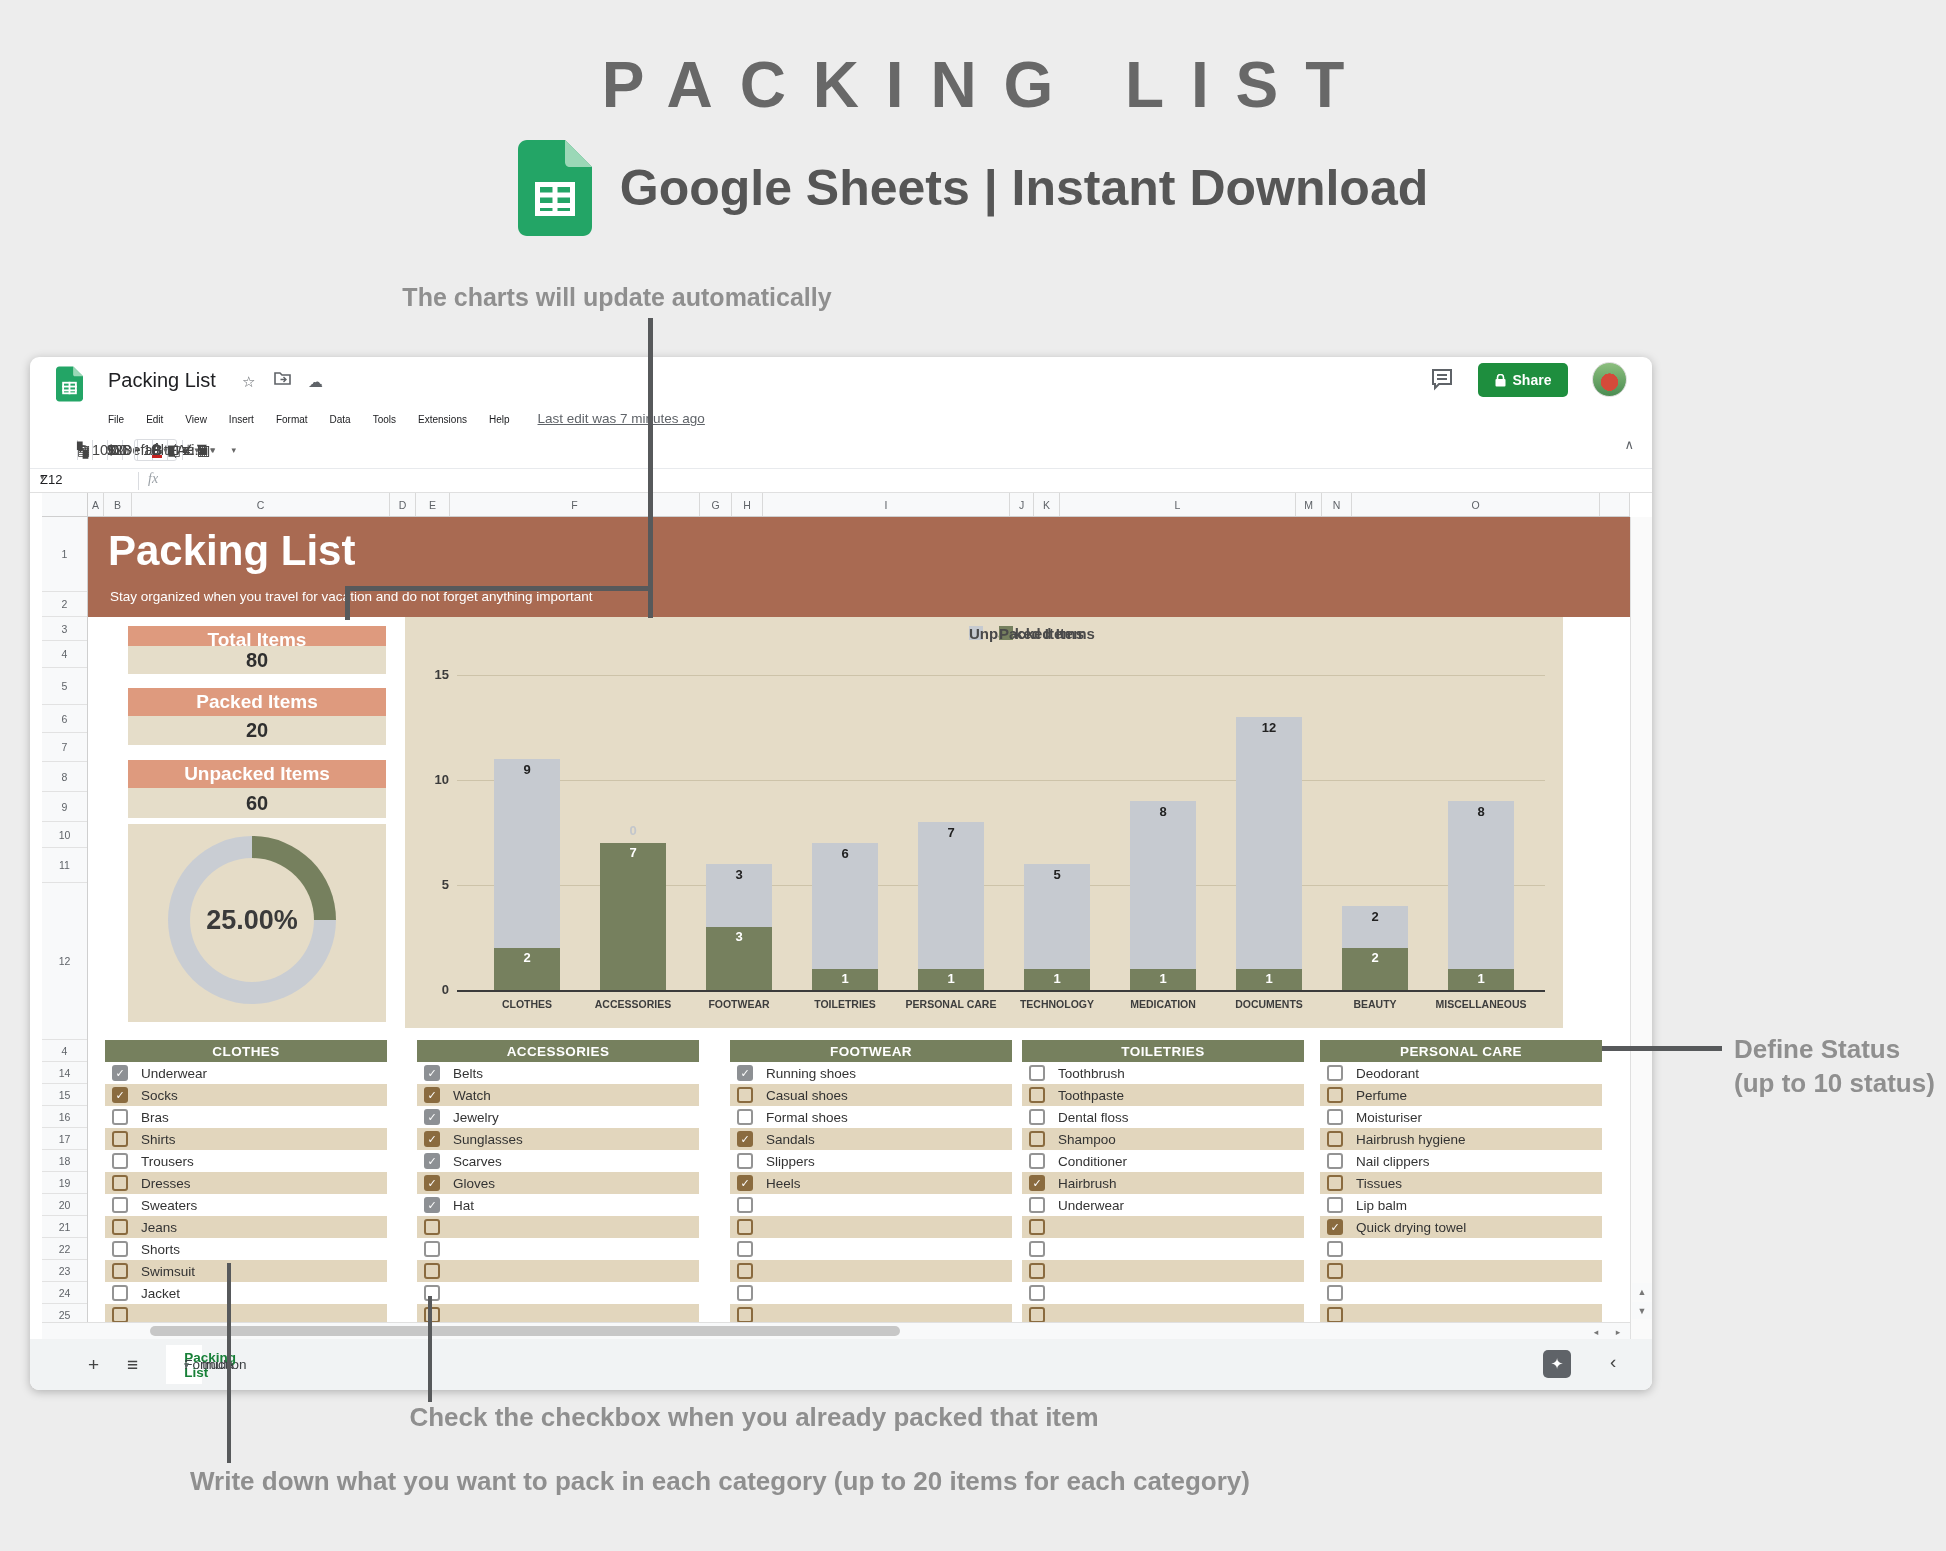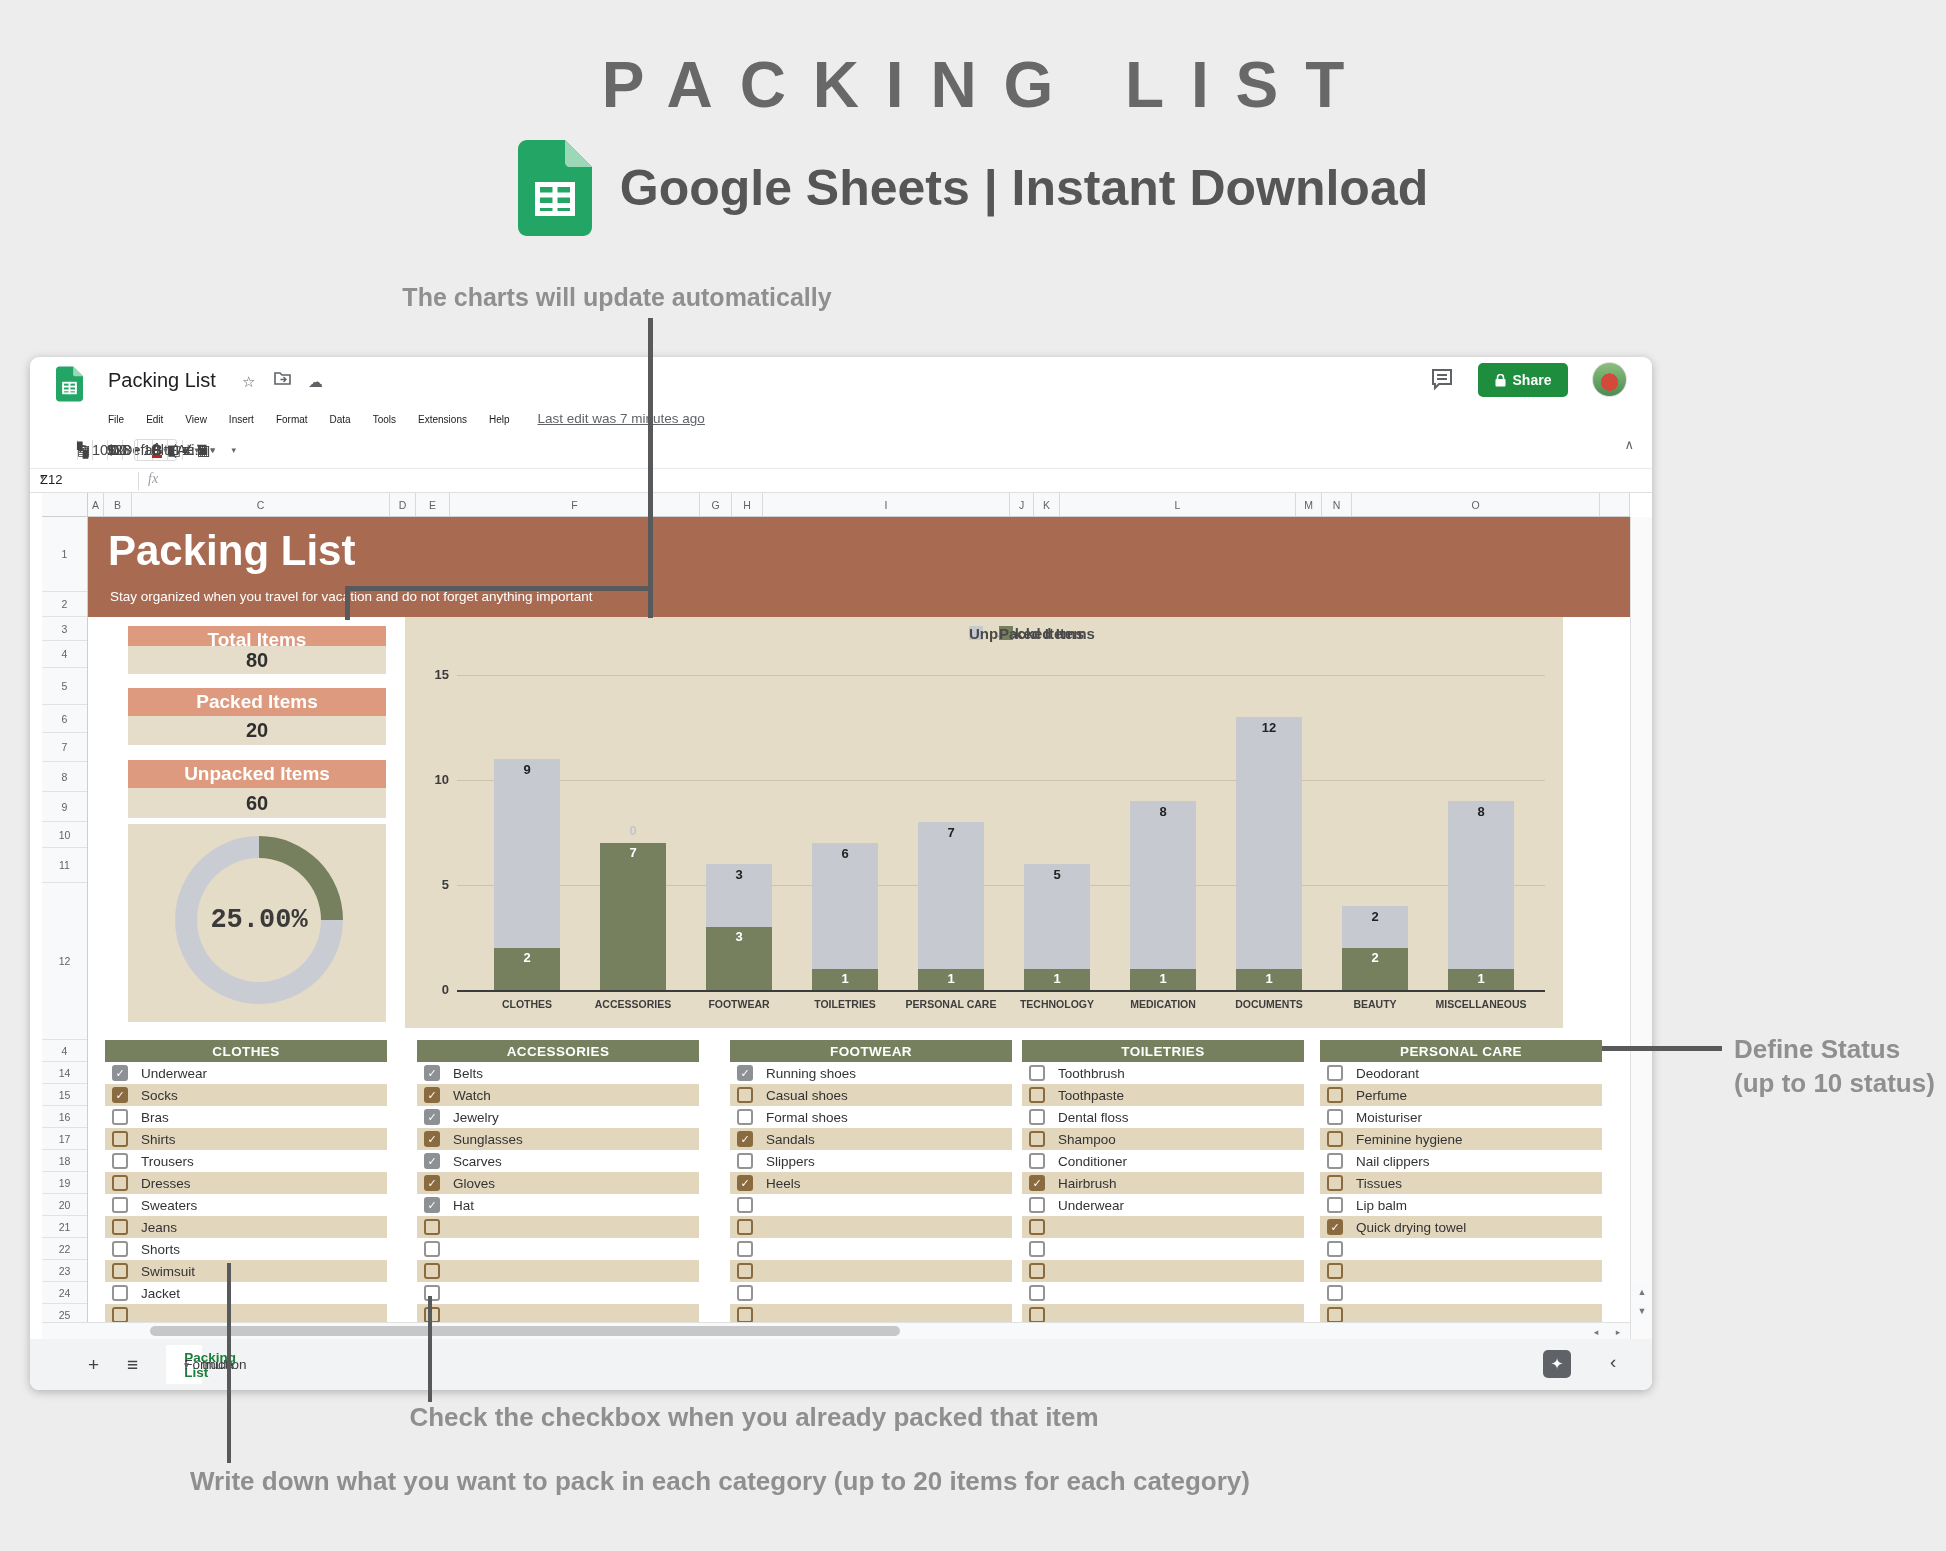--- a/index.html
+++ b/index.html
@@ -70,22 +70,22 @@
   .banner { left:58px; top:0; width:1542px; height:100px; background:#a96a52; color:#fff; }
   .banner-title { left:20px; top:10px; font-size:42px; font-weight:bold; }
   .banner-sub { left:22px; top:72px; font-size:13.5px; }
 
   .stat-hdr { left:98px; width:258px; height:28px; background:#de9a7e; color:#fff; font-size:19px; font-weight:bold;
     display:flex; align-items:center; justify-content:center; }
   .stat-val { left:98px; width:258px; background:#e5ddc9; color:#2f2f2f; font-size:20px; font-weight:bold;
     display:flex; align-items:center; justify-content:center; }
 
   .donut-box { left:98px; top:307px; width:258px; height:198px; background:#e5dcc7; }
-  .donut { left:47px; top:12px; width:168px; height:168px; border-radius:50%;
-    background:conic-gradient(#76805e 0 25%, #c9cdd3 25% 100%);font-family:Liberation Mono, monospace; }
+  .donut { left:40px; top:12px; width:168px; height:168px; border-radius:50%;
+    background:conic-gradient(#76805e 0 25%, #c9cdd3 25% 100%); }
   .donut-hole { left:22px; top:22px; width:124px; height:124px; border-radius:50%; background:#e5dcc7; }
   .donut-label { left:0; top:0; width:168px; height:168px; display:flex; align-items:center; justify-content:center;
     font-size:27px; font-weight:bold; color:#3a3a3a; }
 
   .chart-box { left:375px; top:100px; width:1158px; height:411px; background:#e5dcc7; }
   .legend { left:0; top:16px; width:100%; display:flex; justify-content:center; gap:30px; }
   .legend > * { position:static; }
   .legend-item { display:flex; align-items:center; gap:8px; font-size:15px; font-weight:bold; color:#4a4a4a; }
   .legend-swatch { width:14px; height:14px; }
   .gridline { left:52px; width:1088px; height:1px; background:#cdc3a9; }
@@ -715,21 +715,21 @@
           <div class="list-row alt">
             <span class="cb"></span>
             <span class="lbl">Perfume</span>
           </div>
           <div class="list-row">
             <span class="cb"></span>
             <span class="lbl">Moisturiser</span>
           </div>
           <div class="list-row alt">
             <span class="cb"></span>
-            <span class="lbl">Feminine hygiene</span>
+            <span class="lbl">Hairbrush hygiene</span>
           </div>
           <div class="list-row">
             <span class="cb"></span>
             <span class="lbl">Nail clippers</span>
           </div>
           <div class="list-row alt">
             <span class="cb"></span>
             <span class="lbl">Tissues</span>
           </div>
           <div class="list-row">

